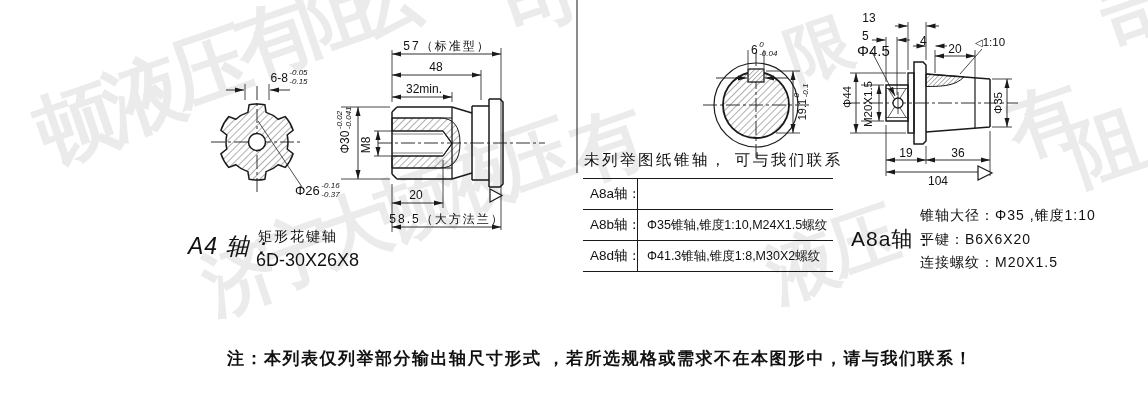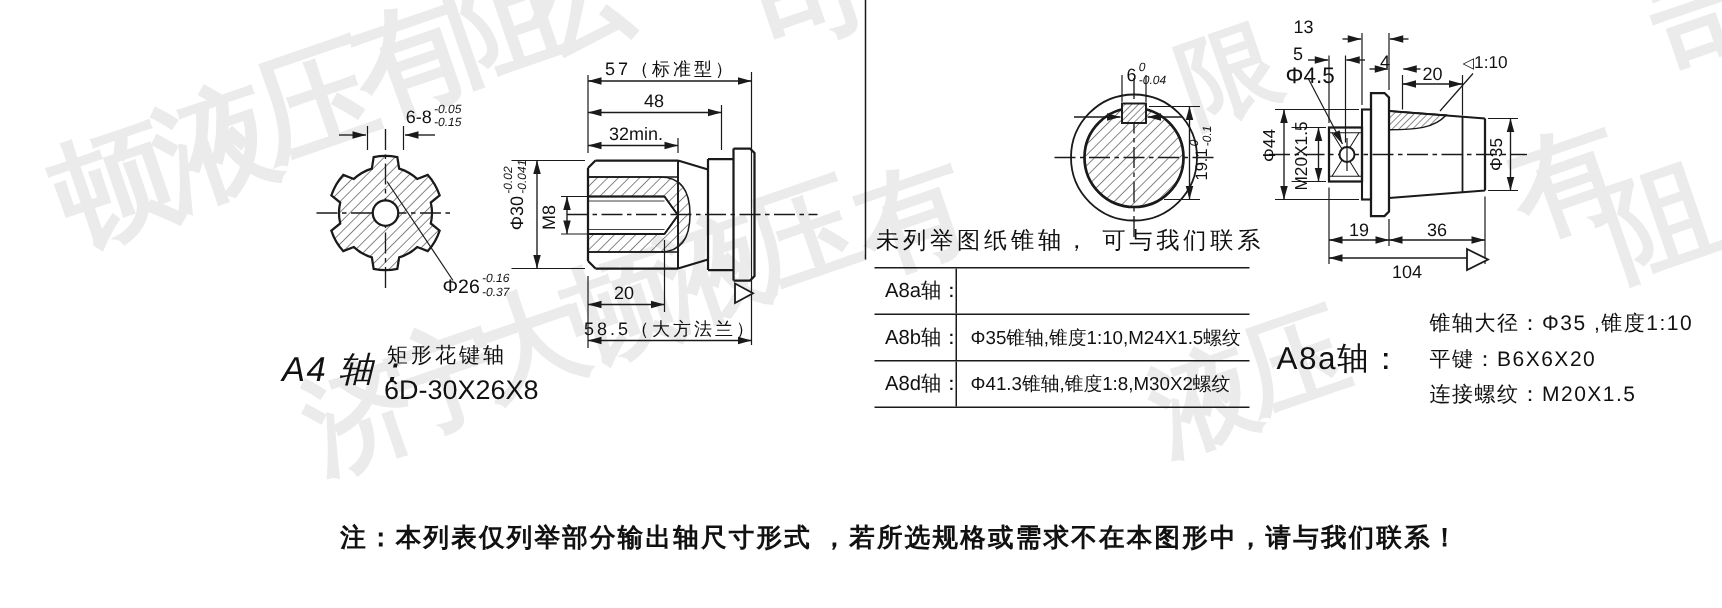--- a/index.html
+++ b/index.html
@@ -12,21 +12,21 @@
   svg{position:absolute;left:0;top:0;}
   .t{position:absolute;white-space:nowrap;font-size:12px;color:#111;}
   .cx{transform:translateX(-50%);}
   .rot{transform:translate(-50%,-50%) rotate(-90deg);}
   .dimg{display:inline-flex;align-items:center;}
   .tol{display:inline-flex;flex-direction:column;justify-content:center;
        font-size:8px;line-height:8.5px;margin-left:1.5px;letter-spacing:0;}
   .cjk{letter-spacing:2px;}
   .title-a4{font-size:23px;letter-spacing:1px;font-style:italic;}
   .title-a8{font-size:21px;letter-spacing:1px;}
-  .spec{font-size:14px;letter-spacing:1px;margin-left:33px;}
+  .spec{font-size:14px;letter-spacing:1px;}
   .notetxt{font-size:15.5px;letter-spacing:2.5px;}
   .foot{font-size:17px;font-weight:bold;letter-spacing:1.5px;}
   
   .tbl{position:absolute;left:583px;top:178px;width:250px;border-top:1.4px solid #1a1a1a;}
   .trow{display:flex;height:30px;border-bottom:1.4px solid #1a1a1a;align-items:center;}
   .tlab{width:55px;flex:0 0 55px;border-right:1.2px solid #1a1a1a;height:100%;
         display:flex;align-items:center;padding-left:7px;box-sizing:border-box;
         font-size:13.5px;white-space:nowrap;}
   .tdesc{flex:1;padding-left:9px;font-size:12.5px;white-space:nowrap;overflow:visible;}
 </style>

